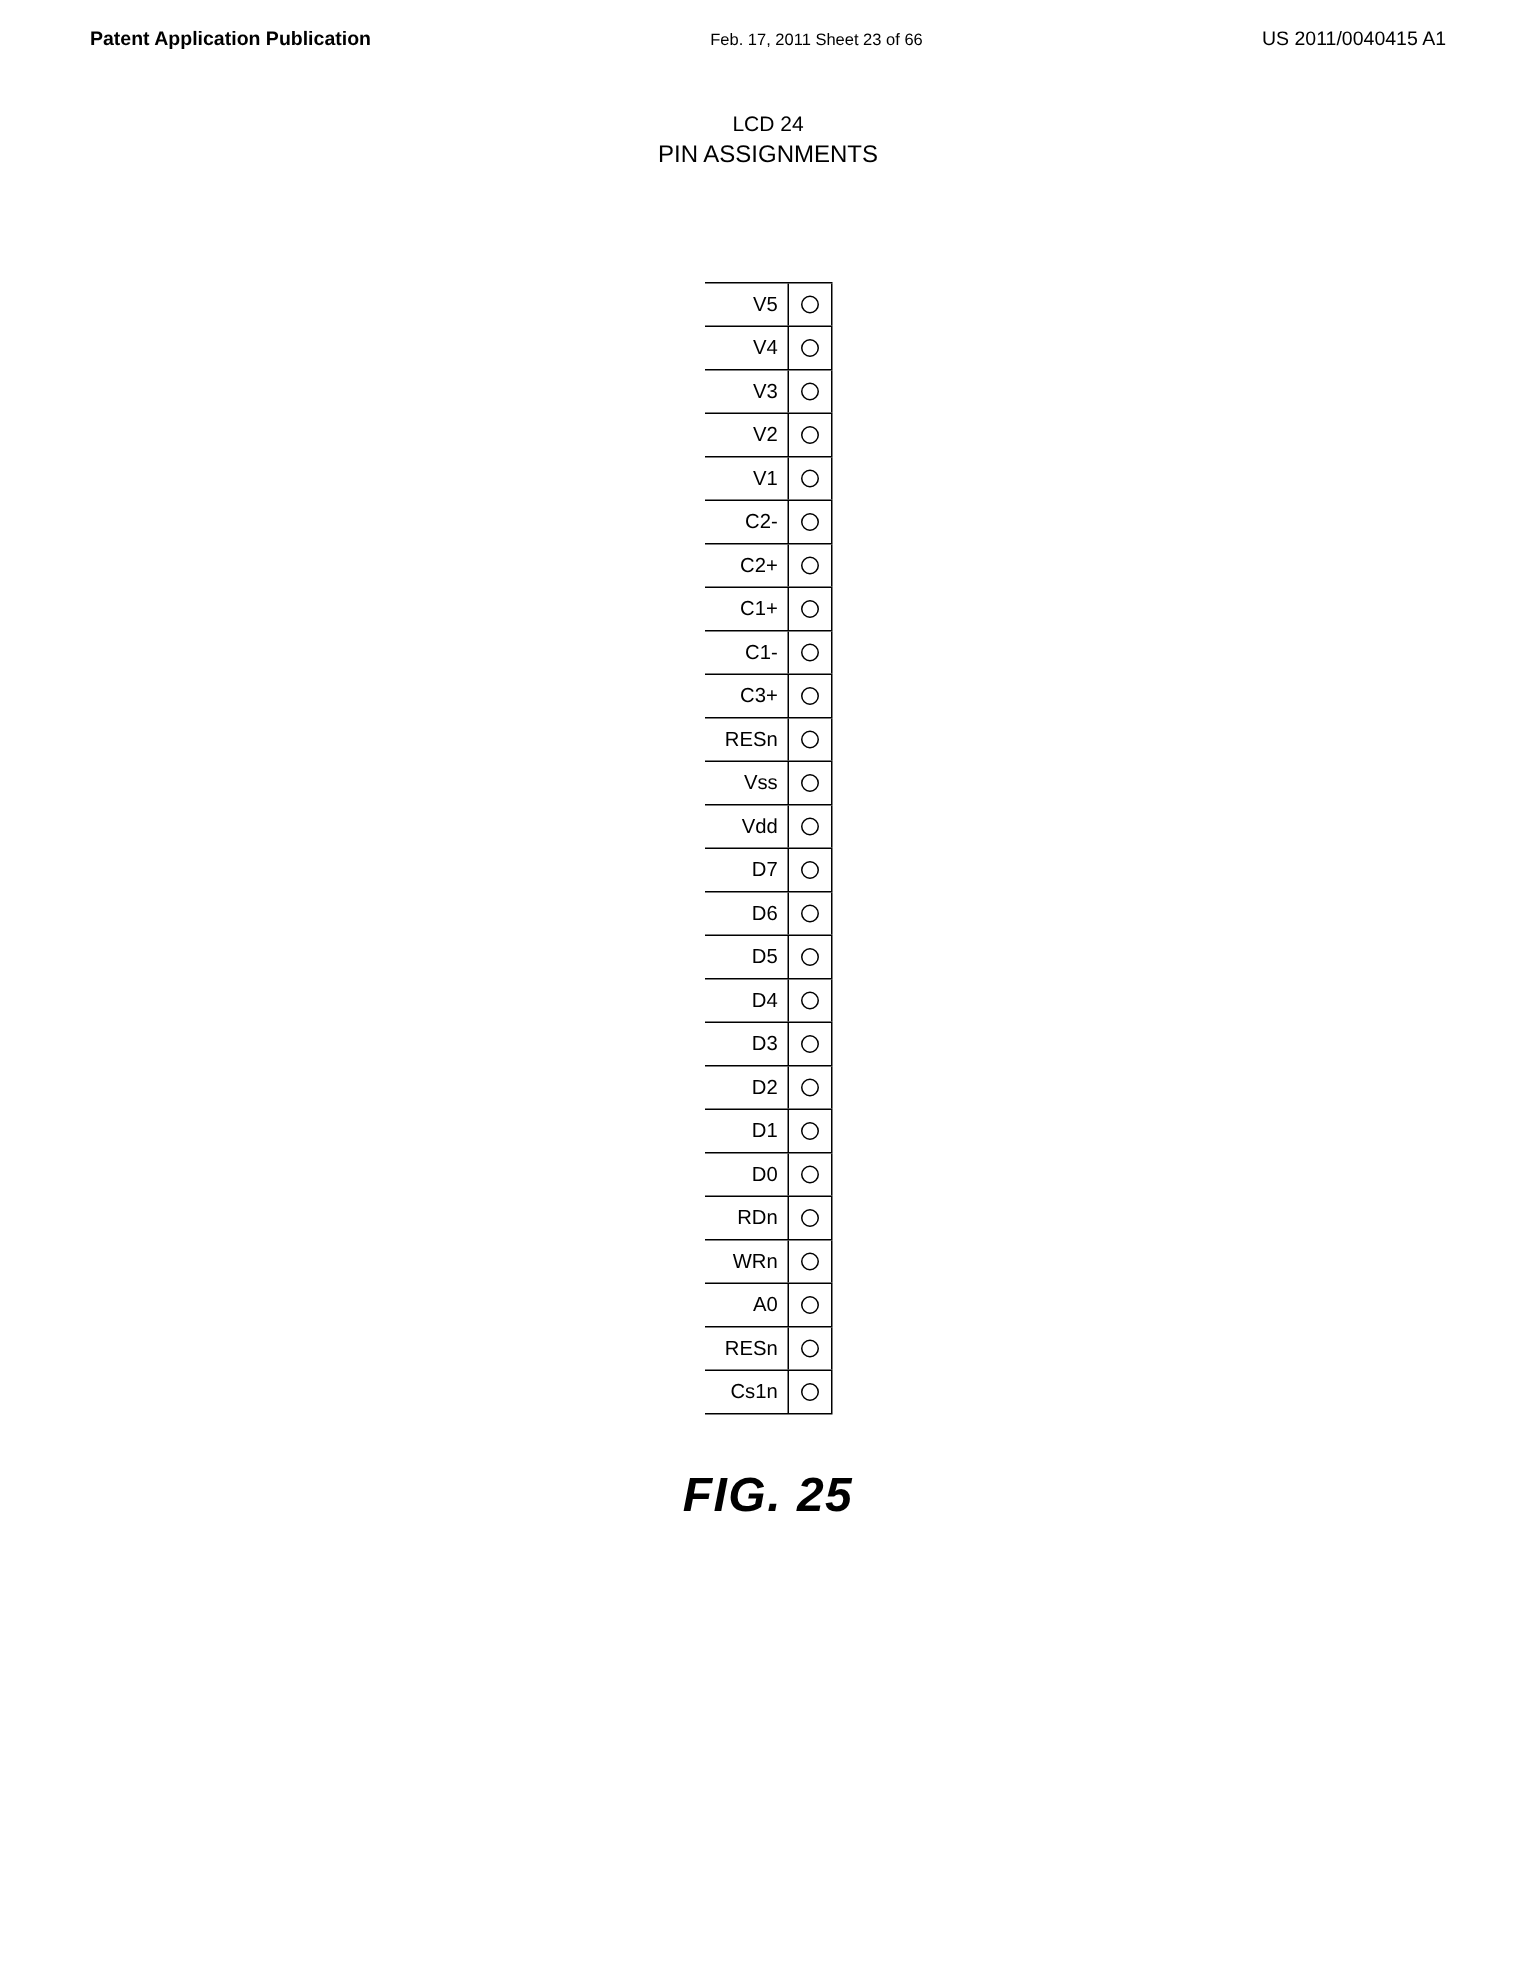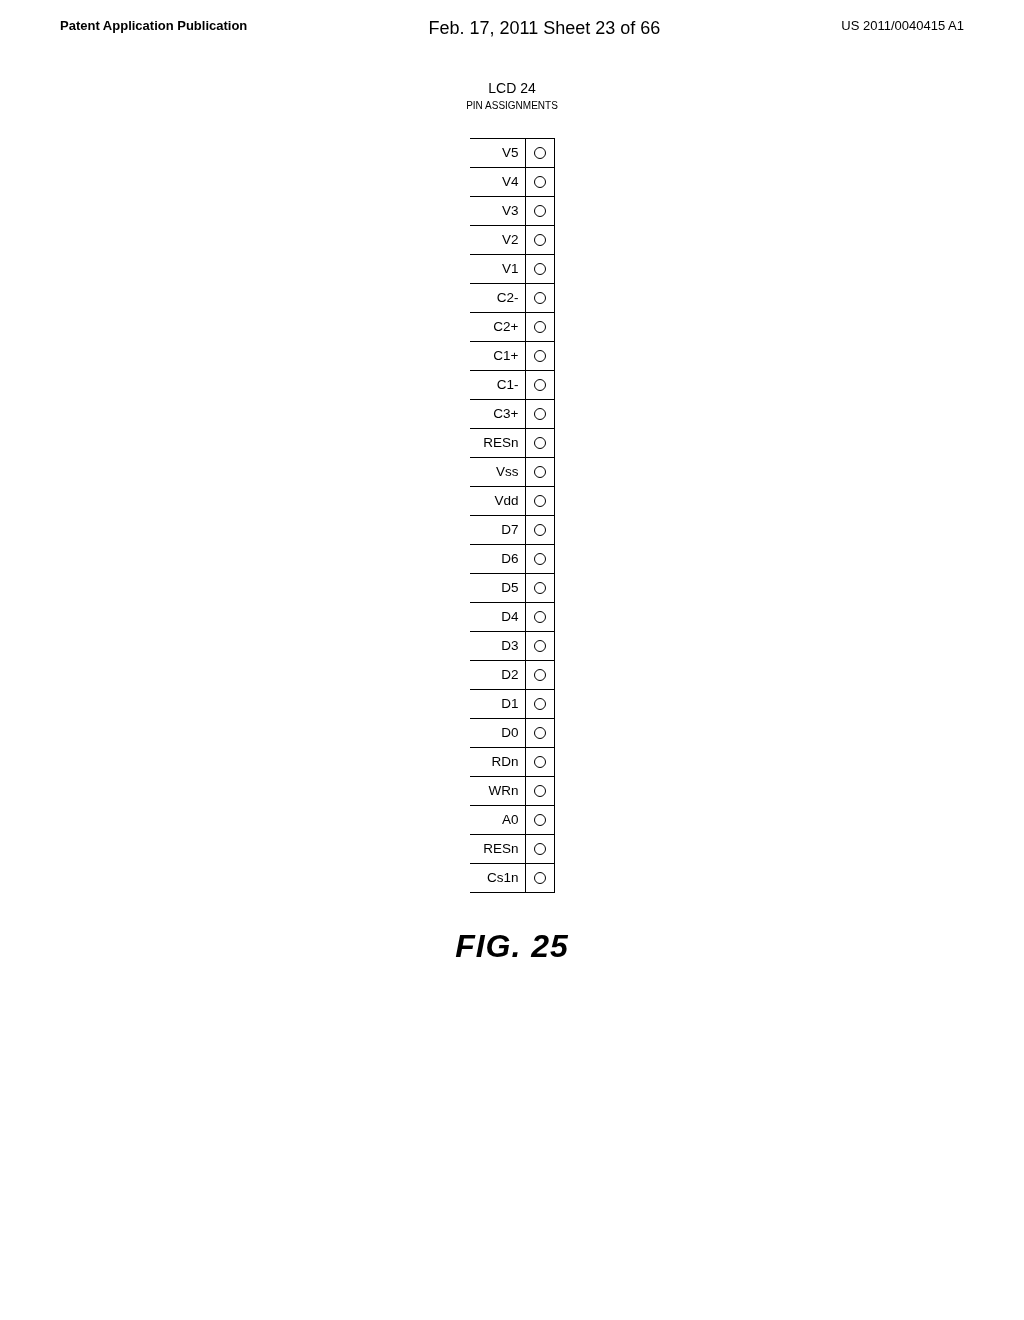--- a/index.html
+++ b/index.html
@@ -9,31 +9,31 @@
       background: #fff;
       font-family: Arial, sans-serif;
       position: relative;
       overflow: hidden;
     }
 
     
     .page-header {
       display: flex;
       justify-content: space-between;
-      align-items: flex-start;
+      align-items: flex-end;
       padding: 18px 60px 0 60px;
       font-size: 13px;
       color: #000;
     }
     .header-left {
       font-weight: bold;
       font-size: 13px;
     }
     .header-center {
-      font-size: 18px;
+      font-size: 11px;
     }
     .header-right {
       font-size: 13px;
     }
 
     
     .main-content {
       display: flex;
       flex-direction: column;
       align-items: center;
@@ -46,40 +46,41 @@
       font-size: 14px;
       line-height: 1.4;
       margin-bottom: 6px;
     }
 
     .diagram-title .lcd-label {
       font-size: 14px;
     }
 
     .diagram-title .pin-label {
-      font-size: 10px;
+      font-size: 16px;
       font-weight: normal;
     }
 
     
     .pin-table {
       display: flex;
       flex-direction: column;
       margin-top: 4px;
     }
 
     .pin-row {
       display: flex;
       flex-direction: row;
       align-items: center;
       border-bottom: 1px solid #000;
     }
 
     .pin-row:first-child {
       border-top: 1px solid #000;
+      margin-top: 48px;
     }
 
     .pin-name {
       width: 55px;
       text-align: right;
       padding-right: 6px;
       font-size: 13.5px;
       line-height: 1;
       height: 28px;
       display: flex;

